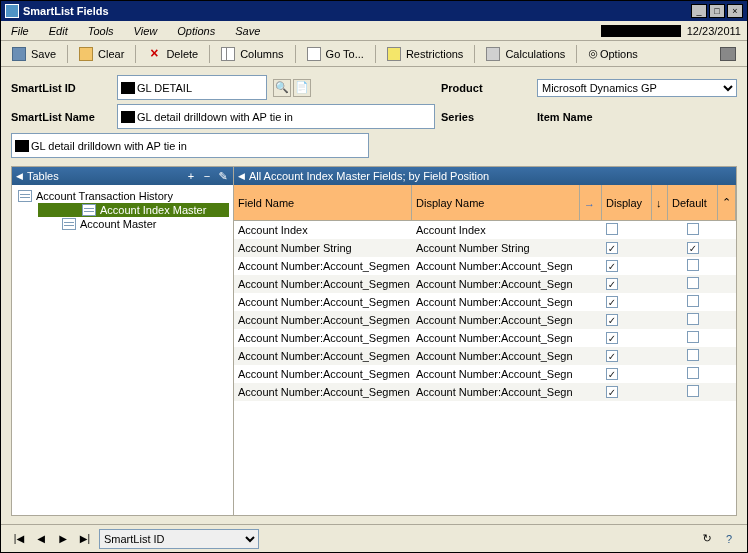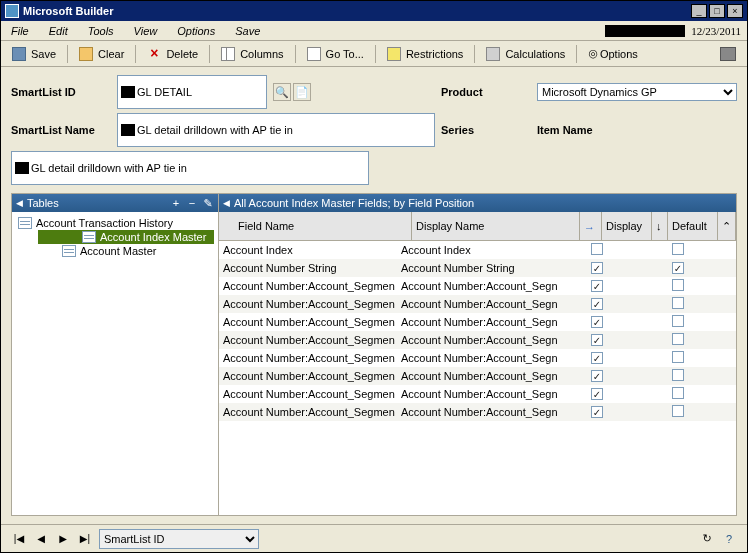--- a/index.html
+++ b/index.html
@@ -4,59 +4,59 @@
 <style>
 * { box-sizing: border-box; margin: 0; padding: 0; font-family: Tahoma, Arial, sans-serif; font-size: 11px; }
 body { background: #fff; width: 748px; height: 553px; overflow: hidden; border: 1px solid #000; display: flex; flex-direction: column; }
 .titlebar { background: linear-gradient(#0a246a, #0a246a); color: #fff; height: 20px; display: flex; align-items: center; padding: 0 4px; }
 .titlebar .icon { width: 14px; height: 14px; background: #4f93c5; border: 1px solid #fff; margin-right: 4px; }
 .titlebar .title { flex: 1; font-weight: bold; }
 .titlebar .winbtn { width: 16px; height: 14px; background: #c0c0c0; border: 1px solid #000; margin-left: 2px; display: flex; align-items: center; justify-content: center; font-size: 9px; font-family: Arial; color: #000; cursor: pointer; }
 .menubar { background: #ece9d8; height: 20px; display: flex; align-items: center; border-bottom: 1px solid #aca899; }
 .menubar .menu { padding: 3px 10px; cursor: pointer; font-style: italic; }
 .menubar .redacted { background: #000; width: 80px; height: 12px; margin-left: auto; }
-.menubar .date { padding: 0 6px; color: #000; font-family: Liberation Serif, serif; }
+.menubar .date { padding: 0 6px; color: #000; }
 .toolbar { background: #ece9d8; height: 26px; display: flex; align-items: center; border-bottom: 1px solid #aca899; padding: 0 4px; gap: 2px; }
 .toolbar .tbtn { display: flex; align-items: center; padding: 2px 6px; gap: 5px; cursor: pointer; border: 1px solid transparent; }
 .toolbar .sep { width: 1px; height: 18px; background: #aca899; margin: 0 2px; }
 .toolbar .radio { display: flex; align-items: center; gap: 2px; }
 .toolbar .ticon { width: 14px; height: 14px; display: inline-block; }
 .ticon.save { background: #6b8fb5; border: 1px solid #4a6a8a; }
 .ticon.clear { background: #f4c66a; border: 1px solid #b08a3a; }
 .ticon.delete { color: #c00; font-weight: bold; font-size: 14px; line-height: 12px; text-align: center; }
 .ticon.cols { background: #fff; border: 1px solid #888; position: relative; }
 .ticon.cols:after { content: ''; position: absolute; left: 4px; top: 0; bottom: 0; width: 1px; background: #888; }
 .ticon.goto { background: #fff; border: 1px solid #888; }
 .ticon.restr { background: #f4e66a; border: 1px solid #888; }
 .ticon.calc { background: #d0d0d0; border: 1px solid #888; }
 .ticon.print { width: 16px; height: 14px; background: #888; border: 1px solid #555; }
 .formarea { background: #ece9d8; padding: 8px 10px; display: grid; grid-template-columns: 100px 150px 1fr 60px 90px 200px; gap: 4px 6px; align-items: center; }
 .formarea label { font-weight: bold; }
-.formarea .fval { background: #fff; border: 1px solid #7f9db9; padding: 1px 3px; height: 34px; display: flex; align-items: center; }
+.formarea .fval { background: #fff; border: 1px solid #7f9db9; padding: 1px 3px; height: 25px; display: flex; align-items: center; }
 .formarea .redact { background: #000; width: 14px; height: 12px; margin-right: 2px; display: inline-block; }
 .formarea .lookup { display: flex; gap: 2px; }
 .formarea .lkbtn { width: 18px; height: 18px; background: #ece9d8; border: 1px solid #aca899; cursor: pointer; display: flex; align-items: center; justify-content: center; }
 .formarea select { background: #fff; border: 1px solid #7f9db9; height: 18px; width: 100%; }
 .mainarea { flex: 1; background: #ece9d8; padding: 0 10px 8px 10px; display: flex; gap: 0; min-height: 0; }
 .panel { display: flex; flex-direction: column; border: 1px solid #aca899; background: #fff; }
 .panel.left { width: 232px; }
 .panel.right { flex: 1; border-left: none; }
 .panelhdr { background: linear-gradient(#3a6ea5, #2a5a8a); color: #fff; height: 18px; display: flex; align-items: center; padding: 0 4px; gap: 4px; }
 .panelhdr .caret { font-size: 9px; }
 .panelhdr .ptitle { flex: 1; }
 .panelhdr .pico { width: 12px; height: 12px; cursor: pointer; display: inline-flex; align-items: center; justify-content: center; font-size: 11px; }
 .tree { padding: 4px; }
 .treeitem { display: flex; align-items: center; gap: 4px; padding: 1px 2px; cursor: pointer; }
 .treeitem .ticon2 { width: 14px; height: 12px; background: #fff; border: 1px solid #7f9db9; display: inline-block; position: relative; }
 .treeitem .ticon2:after { content:''; position:absolute; left:1px; right:1px; top:3px; height:1px; background:#7f9db9; box-shadow: 0 3px 0 #7f9db9; }
 .treeitem.sel { background: #4d7c0f; color: #fff; padding-left: 44px; }
 .treeitem.child { margin-left: 22px; }
 .treeitem.gchild { margin-left: 44px; }
 .grid { flex: 1; display: flex; flex-direction: column; min-height: 0; }
-.gridhdr { display: flex; background: #e5e5e5; border-bottom: 1px solid #aca899; height: 29px; padding-left: 15px; }
+.gridhdr { display: flex; background: #fdba74; border-bottom: 1px solid #aca899; height: 36px; }
 .gridhdr .col { border-right: 1px solid #aca899; padding: 2px 4px; display: flex; align-items: center; }
 .gridbody { flex: 1; overflow-y: scroll; }
 .gridrow { display: flex; height: 18px; align-items: center; }
 .gridrow.alt { background: #f4f4f0; }
 .gridrow .cell { padding: 1px 4px; overflow: hidden; white-space: nowrap; }
 .col.fn, .cell.fn { width: 178px; }
 .col.dn, .cell.dn { width: 168px; }
 .col.ar, .cell.ar { width: 22px; text-align: center; color: #316ac5; }
 .col.dp, .cell.dp { width: 50px; text-align: left; }
 .col.so, .cell.so { width: 16px; }
@@ -67,21 +67,21 @@
 .footer .navbtn { width: 16px; height: 16px; display: flex; align-items: center; justify-content: center; cursor: pointer; font-size: 10px; }
 .footer select { border: 1px solid #7f9db9; height: 20px; width: 160px; }
 .footer .spacer { flex: 1; }
 .footer .fico { width: 16px; height: 16px; cursor: pointer; display: inline-flex; align-items:center; justify-content:center; }
 </style>
 </head>
 <body>
 
 <div class="titlebar">
   <span class="icon"></span>
-  <span class="title">Microsoft Builder</span>
+  <span class="title">SmartList Fields</span>
   <span class="winbtn">_</span>
   <span class="winbtn">□</span>
   <span class="winbtn">×</span>
 </div>
 
 <div class="menubar">
   <span class="menu">File</span>
   <span class="menu">Edit</span>
   <span class="menu">Tools</span>
   <span class="menu">View</span>

